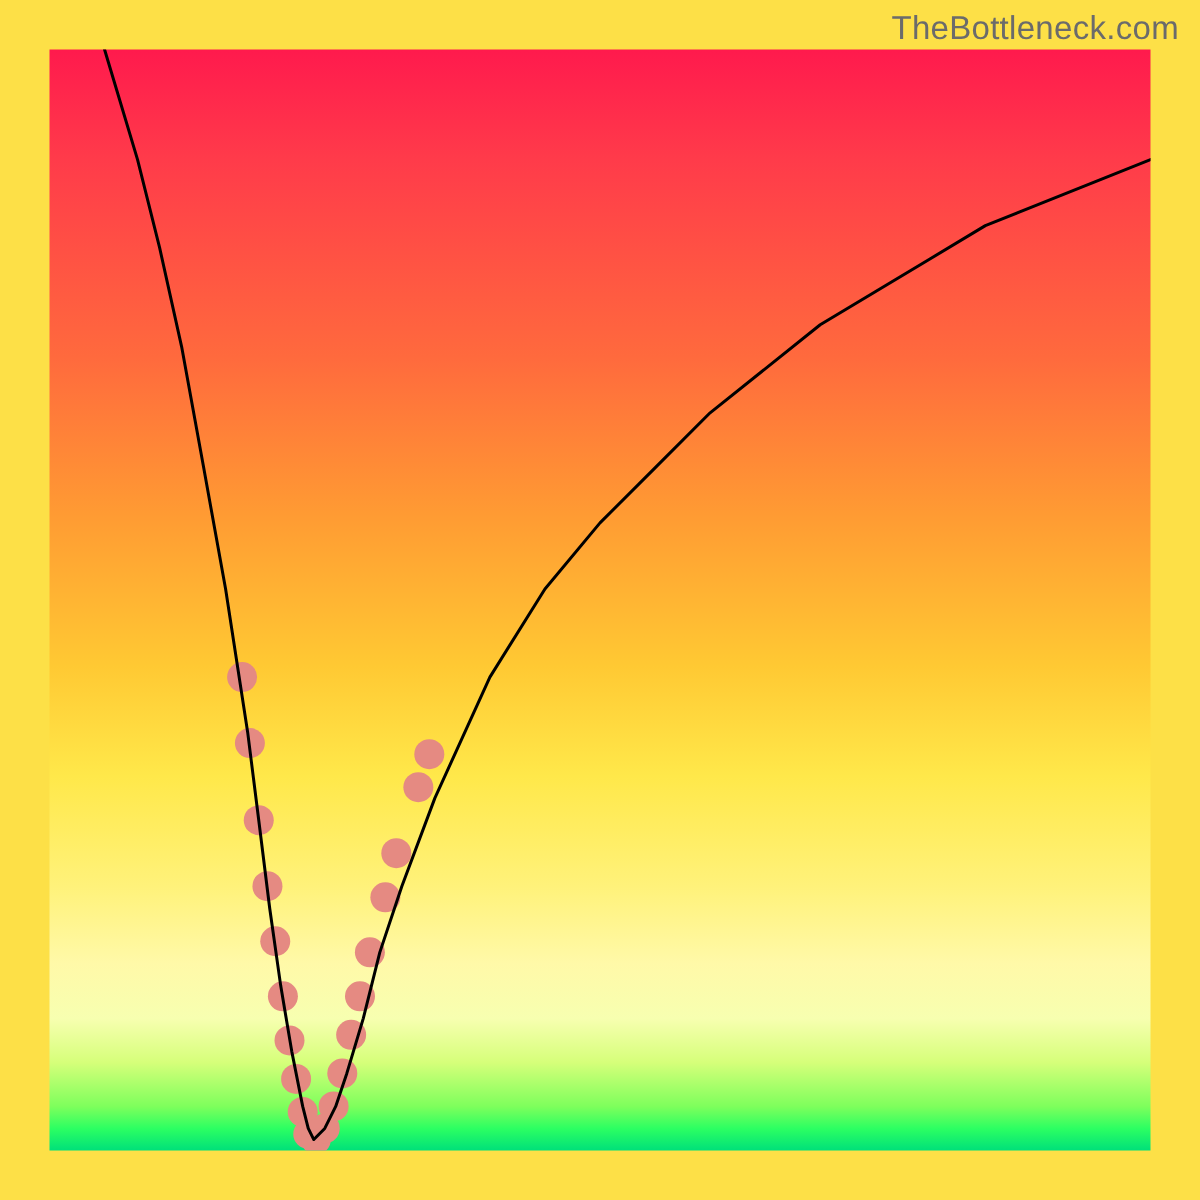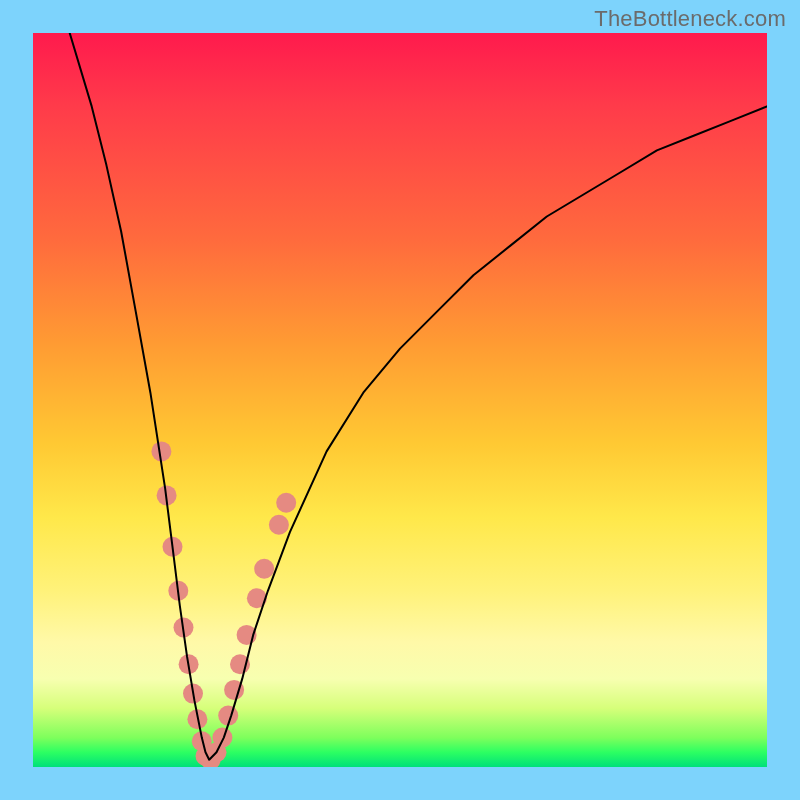--- a/index.html
+++ b/index.html
@@ -8,21 +8,21 @@
     width: 800px;
     height: 800px;
     background: #000000;
     overflow: hidden;
     font-family: Arial, Helvetica, sans-serif;
   }
   .frame {
     position: relative;
     width: 800px;
     height: 800px;
-    background: #7dd3fc;
+    background: #fde047;
   }
   .plot-area {
     position: absolute;
     left: 33px;
     top: 33px;
     width: 734px;
     height: 734px;
     
     background: linear-gradient(
       to bottom,

